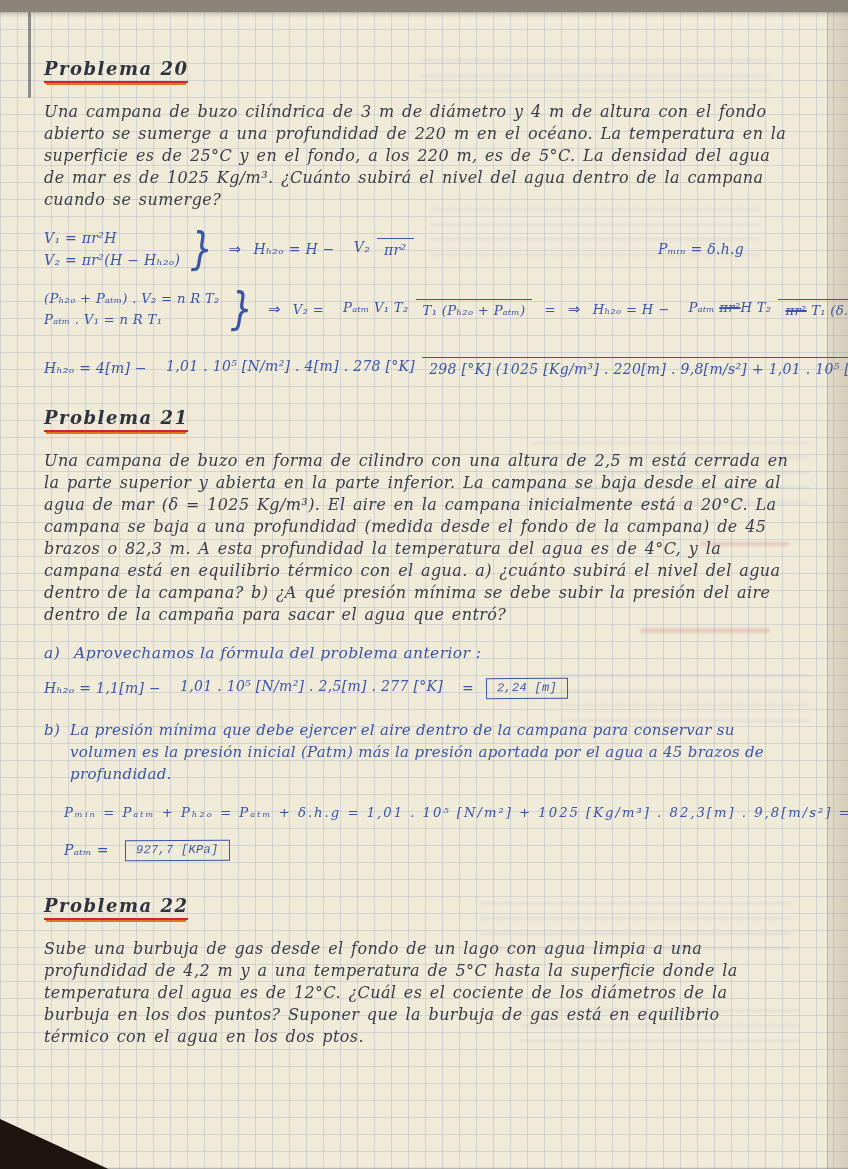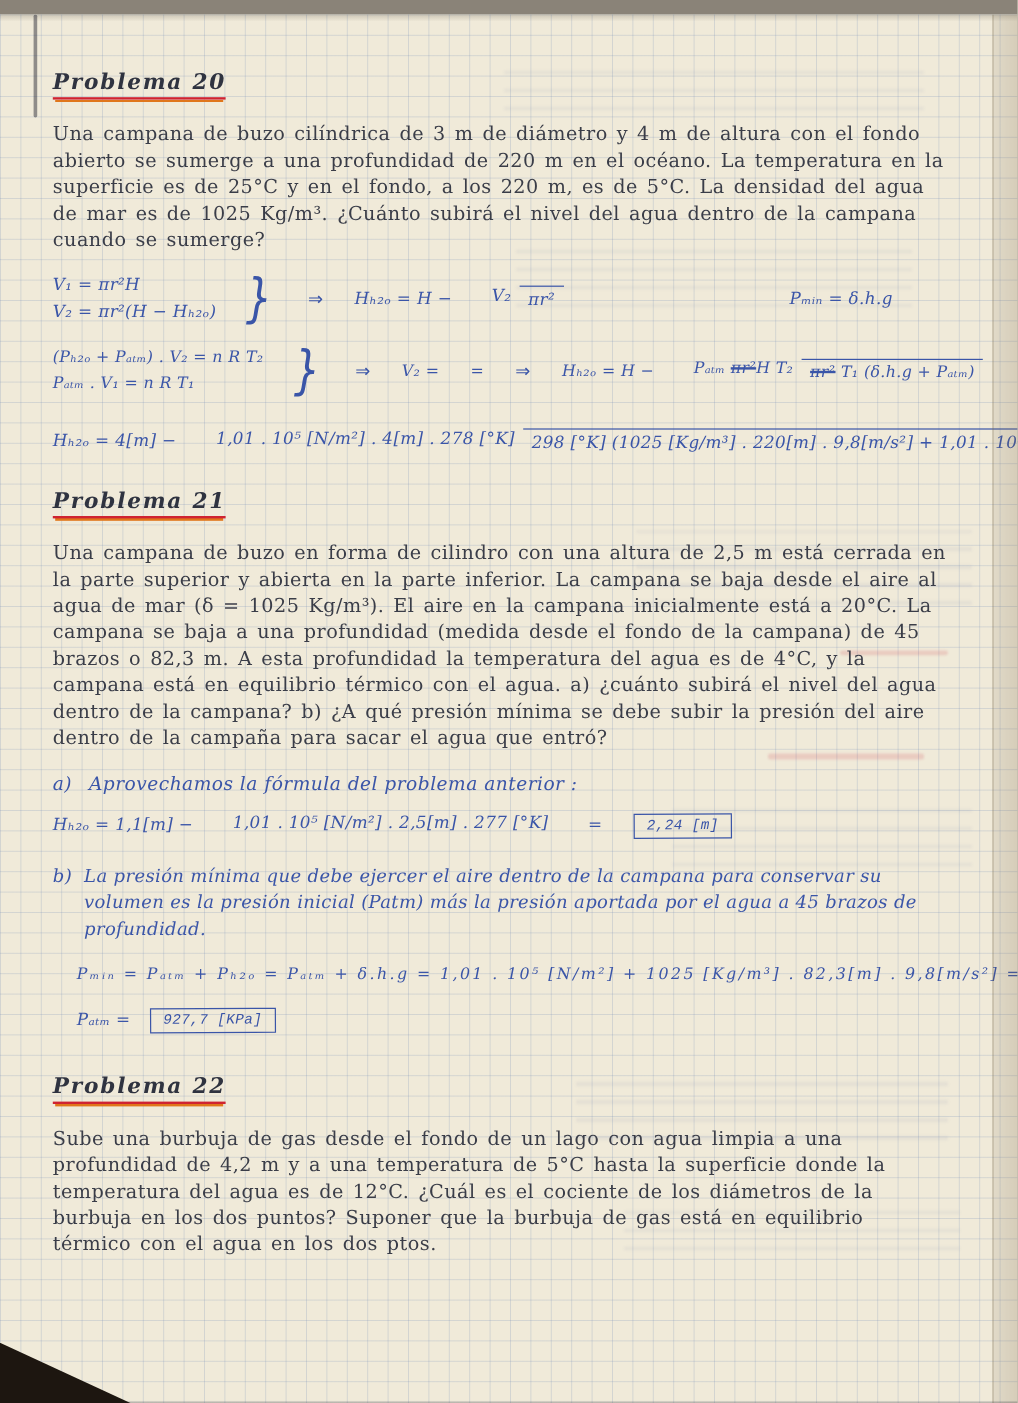--- a/index.html
+++ b/index.html
@@ -43,26 +43,26 @@
     display:inline-block;
     font-size:18px; font-weight:600; font-style:italic;
     letter-spacing:1.5px; color:#2f3340;
     padding-bottom:2px;
     border-bottom:2px solid #cf2331;
     box-shadow:0 4px 0 -2px #e0761b;
     margin-bottom:4px;
   }
 
   .statement {
-    font-size:16px; line-height:22px; 
+    font-size:16px; line-height:22px; font-style:italic;
     letter-spacing:.4px; word-spacing:2px;
     margin-top:14px; color:#3a3d48;
   }
 
-  .eqrow { display:flex; align-items:center; gap:26px;
+  .eqrow { display:flex; align-items:center; gap:12px;
            color:#3a55a8; font-style:italic; font-size:14px;
            margin-top:16px; letter-spacing:.3px; white-space:nowrap; }
   .eqsmall { font-size:13.2px; }
 
   .sys { display:flex; flex-direction:column; gap:6px; }
   .brace { font-family:"DejaVu Sans", sans-serif; font-weight:200; font-size:44px;
            line-height:1; transform:scaleX(.8); margin-left:-4px; color:#3a55a8; }
   .arrow { font-family:"DejaVu Sans", sans-serif; font-size:15px; }
 
   .frac { display:inline-flex; flex-direction:row; align-items:center;
@@ -127,20 +127,24 @@
       </div>
 
       <div class="eqrow eqsmall">
         <div class="sys">
           <span>(Pₕ₂ₒ + Pₐₜₘ) . V₂ = n R T₂</span>
           <span>Pₐₜₘ . V₁ = n R T₁</span>
         </div>
         <span class="brace">}</span>
         <span class="arrow">⇒</span>
         <span>V₂ =</span>
+        <span class="frac">
+          <span class="num">Pₐₜₘ V₁ T₂</span>
+          <span class="den">T₁ (Pₕ₂ₒ + Pₐₜₘ)</span>
+        </span>
         <span>=</span>
         <span class="arrow">⇒</span>
         <span>Hₕ₂ₒ = H −</span>
         <span class="frac">
           <span class="num"><span>Pₐₜₘ </span><span class="strike">πr²</span><span>H T₂</span></span>
           <span class="den"><span class="strike">πr²</span><span> T₁ (δ.h.g + Pₐₜₘ)</span></span>
         </span>
       </div>
 
       <div class="eqrow mt26">

